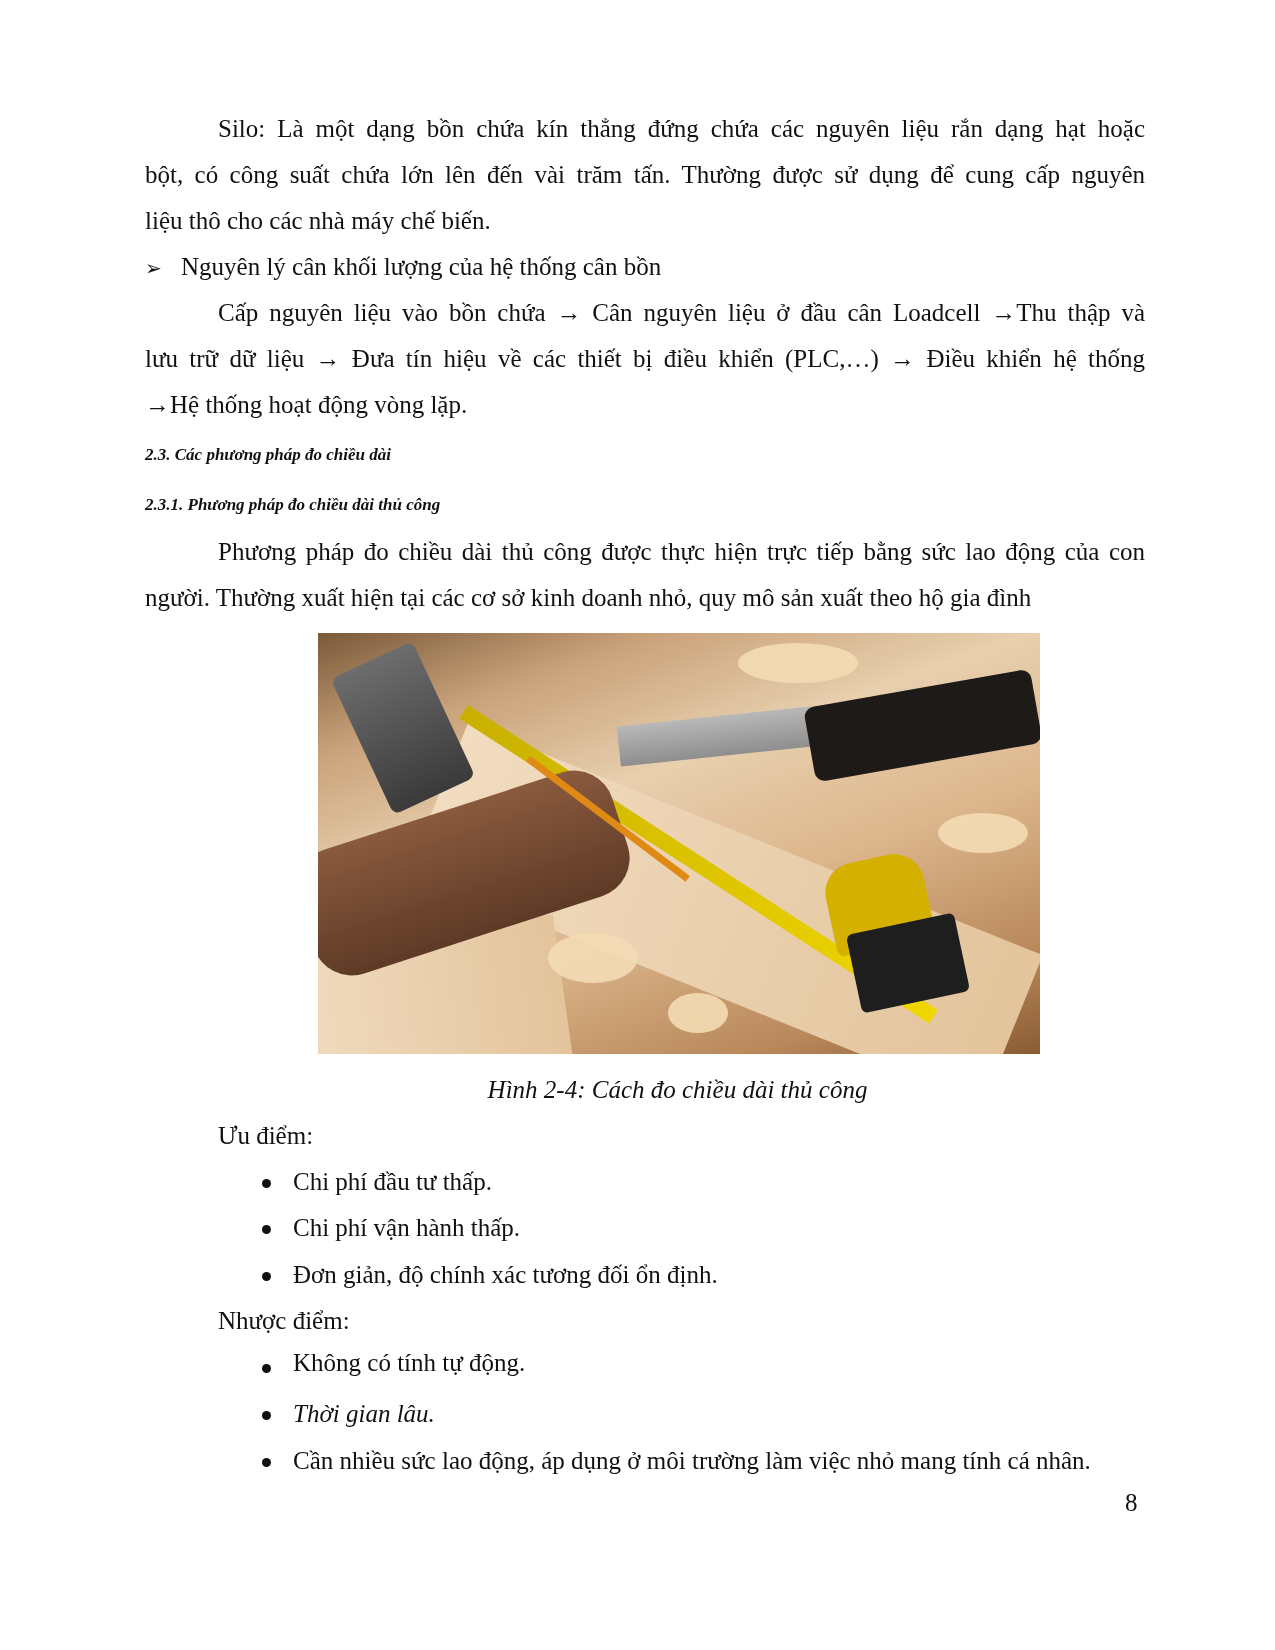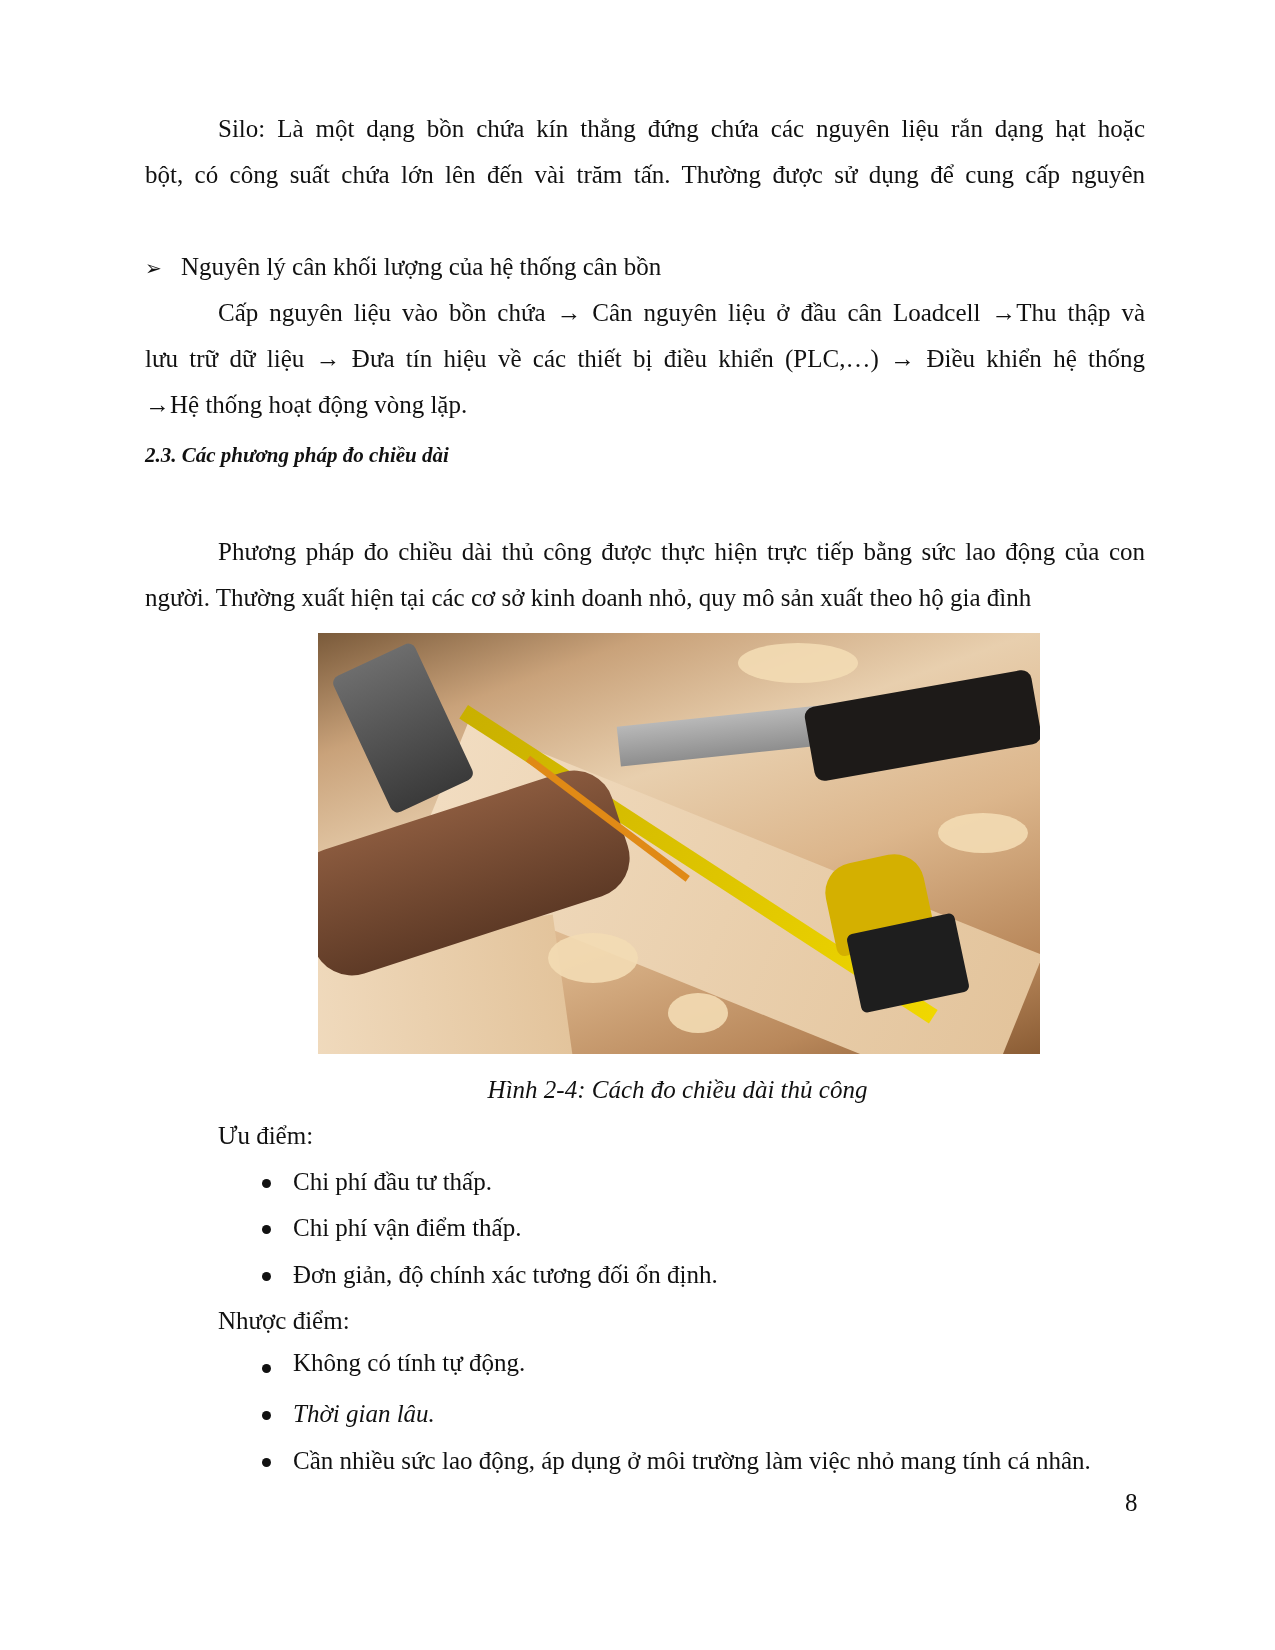--- a/index.html
+++ b/index.html
@@ -1,21 +1,21 @@
 <!DOCTYPE html>
 <html><head>
 <meta charset="utf-8">
 <style>
   html, body { margin: 0; padding: 0; background: #ffffff; }
   body { width: 1275px; height: 1650px; position: relative; overflow: hidden;
          font-family: "Liberation Serif", "DejaVu Serif", serif; color: #111; }
   .page { position: absolute; left: 0; top: 0; width: 1057px; height: 1650px; }
   .line { position: absolute; font-size: 25px; line-height: 30px; white-space: nowrap; }
   .justify { left: 145px; width: 1000px; text-align: justify; text-align-last: justify; white-space: normal; }
-  .heading { font-style: italic; font-weight: bold; font-size: 21px; }
+  .heading { font-style: italic; font-weight: bold; font-size: 17px; }
   .caption { font-style: italic; }
   .arrow-bullet { display: inline-block; width: 36px; font-size: 20px; }
   .bullet-dot { position: absolute; width: 9px; height: 9px; border-radius: 50%; background: #111; }
   .figure { position: absolute; left: 318px; top: 633px; width: 722px; height: 421px; overflow: hidden;
             background: linear-gradient(160deg, #7a5a3a 0%, #c9a27a 18%, #e8cfae 38%, #dcb68c 60%, #b8875a 85%, #8a5c34 100%); }
   .fig-board { position: absolute; background: linear-gradient(90deg, #f1dcc0, #e3c49c); }
   .fig-tape { position: absolute; background: linear-gradient(90deg, #c9b000, #f0d700); }
   .fig-saw { position: absolute; background: linear-gradient(180deg, #b8b8b8, #8e8e8e); }
   .fig-handle { position: absolute; background: #1d1a18; border-radius: 10px; }
   .fig-arm { position: absolute; background: linear-gradient(180deg, #8a5a3e, #5e3a26); border-radius: 40px; }
@@ -25,30 +25,32 @@
   .fig-plane { position: absolute; background: linear-gradient(180deg, #6d6d6d, #3a3a3a); border-radius: 8px; }
   .fig-shaving { position: absolute; background: #f3dcb4; border-radius: 50%; opacity: .9; }
 </style>
 </head>
 <body>
 
 <div class="page">
 
   <div class="line justify" style="top:114px; padding-left:73px; width:927px;">Silo: Là một dạng bồn chứa kín thẳng đứng chứa các nguyên liệu rắn dạng hạt hoặc</div>
   <div class="line justify" style="top:160px;">bột, có công suất chứa lớn lên đến vài trăm tấn. Thường được sử dụng để cung cấp nguyên</div>
+  <div class="line" style="top:206px; left:145px;">liệu thô cho các nhà máy chế biến.</div>
 
   <div class="line" style="top:252px; left:145px;">
     <span class="arrow-bullet">➢</span><span>Nguyên lý cân khối lượng của hệ thống cân bồn</span>
   </div>
 
   <div class="line justify" style="top:298px; padding-left:73px; width:927px;">Cấp nguyên liệu vào bồn chứa → Cân nguyên liệu ở đầu cân Loadcell →Thu thập và</div>
   <div class="line justify" style="top:344px;">lưu trữ dữ liệu → Đưa tín hiệu về các thiết bị điều khiển (PLC,…) → Điều khiển hệ thống</div>
   <div class="line" style="top:390px; left:145px;">→Hệ thống hoạt động vòng lặp.</div>
 
   <div class="line heading" style="top:440px; left:145px;">2.3.  Các phương pháp đo chiều dài</div>
+  <div class="line heading" style="top:490px; left:145px;">2.3.1.  Phương pháp đo chiều dài thủ công</div>
 
   <div class="line justify" style="top:537px; padding-left:73px; width:927px;">Phương pháp đo chiều dài thủ công được thực hiện trực tiếp bằng sức lao động của con</div>
   <div class="line" style="top:583px; left:145px;">người. Thường xuất hiện tại các cơ sở kinh doanh nhỏ, quy mô sản xuất theo hộ gia đình</div>
 
   <div class="figure">
     <div class="fig-board" style="left:150px; top:90px; width:620px; height:160px; transform:rotate(22deg); transform-origin:left top;"></div>
     <div class="fig-board" style="left:-30px; top:300px; width:280px; height:200px; transform:rotate(-8deg);"></div>
     <div class="fig-tape" style="left:150px; top:72px; width:560px; height:16px; transform:rotate(33deg); transform-origin:left top;"></div>
     <div class="fig-saw" style="left:300px; top:78px; width:300px; height:40px; transform:rotate(-6deg);"></div>
     <div class="fig-handle" style="left:490px; top:55px; width:230px; height:75px; transform:rotate(-10deg);"></div>
@@ -64,21 +66,21 @@
   </div>
 
   <div class="line caption" style="top:1075px; left:0; width:1275px; text-align:center; padding-left:80px; box-sizing:border-box;">Hình 2-4: Cách đo chiều dài thủ công</div>
 
   <div class="line" style="top:1121px; left:218px;">Ưu điểm:</div>
 
   <span class="bullet-dot" style="left:262px; top:1179px;"></span>
   <div class="line" style="top:1167px; left:293px;">Chi phí đầu tư thấp.</div>
 
   <span class="bullet-dot" style="left:262px; top:1225px;"></span>
-  <div class="line" style="top:1213px; left:293px;">Chi phí vận điểm thấp.</div>
+  <div class="line" style="top:1213px; left:293px;">Chi phí vận hành thấp.</div>
 
   <span class="bullet-dot" style="left:262px; top:1272px;"></span>
   <div class="line" style="top:1260px; left:293px;">Đơn giản, độ chính xác tương đối ổn định.</div>
 
   <div class="line" style="top:1306px; left:218px;">Nhược điểm:</div>
 
   <span class="bullet-dot" style="left:262px; top:1364px;"></span>
   <div class="line" style="top:1348px; left:293px;text-align:center;">Không có tính tự động.</div>
 
   <span class="bullet-dot" style="left:262px; top:1411px;"></span>

